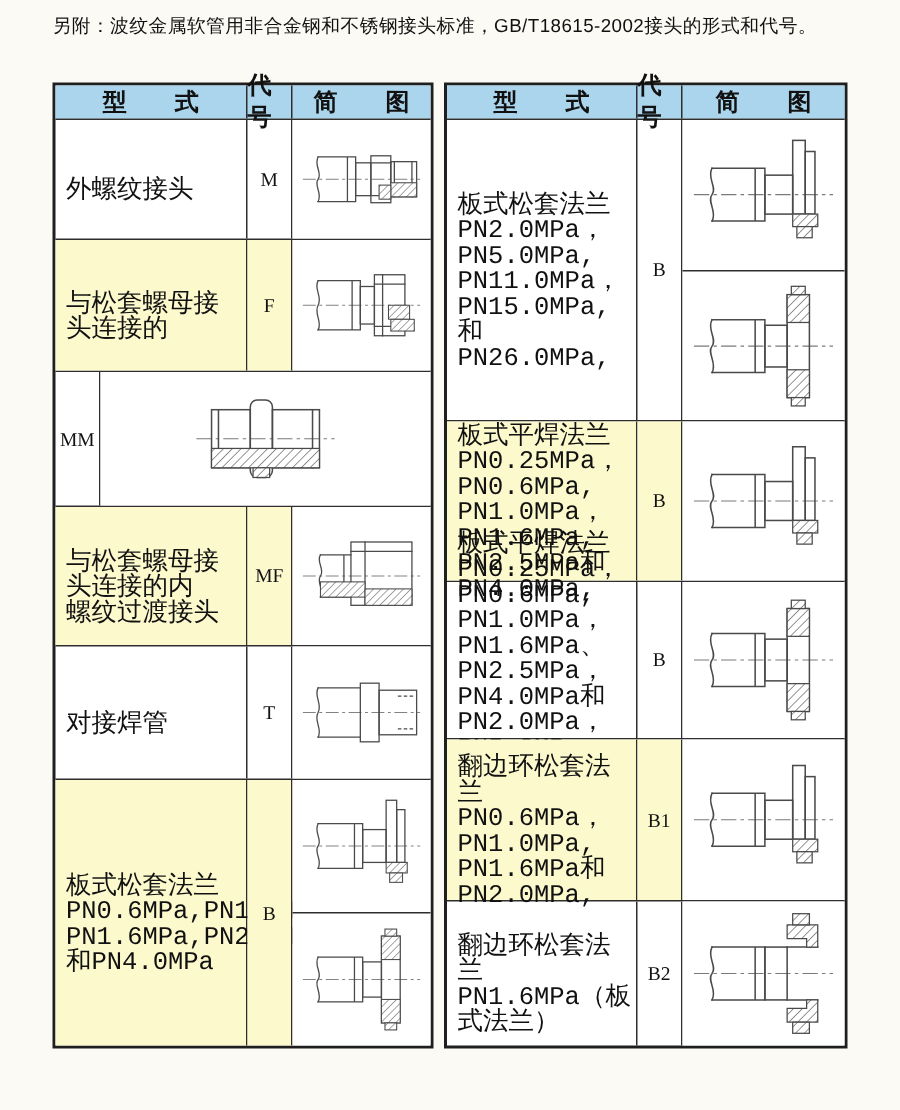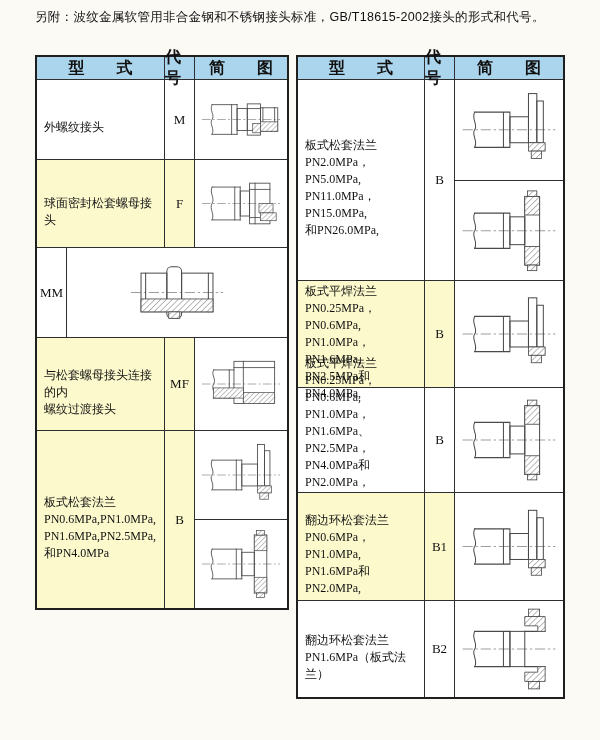--- a/index.html
+++ b/index.html
@@ -34,22 +34,22 @@
   }
   #tblL .t { width: 128px; flex: 0 0 128px; }
   #tblL .k { width: 30px;  flex: 0 0 30px; }
   #tblL .d { flex: 1; }
   #tblR .t { width: 127px; flex: 0 0 127px; }
   #tblR .k { width: 30px;  flex: 0 0 30px; }
   #tblR .d { flex: 1; }
   .name {
     display: flex; align-items: center;
     padding: 20px 3px 4px 7px;
-    font-family: Liberation Serif, serif;
-    font-size: 12px; line-height: 17px;
+    font-family: Liberation Mono, monospace;
+    font-size: 17px; line-height: 17px;
     white-space: pre-line; color: #111;
   }
   .code {
     display: flex; align-items: center; justify-content: center;
     font-family: "Liberation Serif", serif;
     font-size: 13px; color: #111;
   }
   .row.hl .t, .row.hl .k { background: #fcf9cd; }
   .diag { display: flex; flex-direction: column; background: #fff; }
   .dcell { flex: 1; display: flex; align-items: center; justify-content: center; padding: 3px; min-height: 0; }
@@ -93,21 +93,21 @@
             <rect x="80" y="30" width="22" height="30" stroke="#4a4a4a" stroke-width="1.1" fill="none" stroke-linecap="square"></rect>
             <path d="M83 30 V60 M98 30 V60" stroke="#4a4a4a" stroke-width="1.1" fill="none" stroke-linecap="square"></path>
             <rect x="80" y="48" width="22" height="12" fill="url(#hatch)" stroke="#4a4a4a" stroke-width="0.9"></rect>
             <rect x="70" y="50" width="10" height="12" fill="url(#hatch)" stroke="#4a4a4a" stroke-width="0.9"></rect>
           </svg>
         </div>
       </div>
   </div>
 
   <div class="row hl" style="height:88px">
-    <div class="c t name">球面密封松套螺母接头</div>
+    <div class="c t name">与松套螺母接头连接的</div>
     <div class="c k code">F</div>
     <div class="c d diag">
         <div class="dcell">
           <svg viewBox="0 0 110 90" preserveAspectRatio="xMidYMid meet">
             <path d="M5 45 H105" stroke="#7a7a7a" stroke-width="0.8" fill="none" stroke-dasharray="11 3 2.5 3"></path>
             <path d="M18 24 C14 31 22 38 18 45 C14 52 22 59 18 66" stroke="#4a4a4a" stroke-width="1.1" fill="none" stroke-linecap="square"></path>
             <path d="M18 24 H54 M18 66 H54 M54 24 V66 M47 24 V66" stroke="#4a4a4a" stroke-width="1.1" fill="none" stroke-linecap="square"></path>
             <rect x="54" y="29" width="12" height="32" stroke="#4a4a4a" stroke-width="1.1" fill="none" stroke-linecap="square"></rect>
             <rect x="66" y="19" width="26" height="52" stroke="#4a4a4a" stroke-width="1.1" fill="none" stroke-linecap="square"></rect>
             <path d="M66 27 H92 M66 63 H92 M73 19 V71" stroke="#4a4a4a" stroke-width="1.1" fill="none" stroke-linecap="square"></path>
@@ -148,20 +148,36 @@
             <path d="M20 27 H46 M20 63 H46 M40 27 V63" stroke="#4a4a4a" stroke-width="1.1" fill="none" stroke-linecap="square"></path>
             <rect x="46" y="16" width="52" height="54" stroke="#4a4a4a" stroke-width="1.1" fill="none" stroke-linecap="square"></rect>
             <path d="M46 24 H98 M46 62 H98 M58 16 V70" stroke="#4a4a4a" stroke-width="1.1" fill="none" stroke-linecap="square"></path>
             <rect x="20" y="50" width="38" height="13" fill="url(#hatch)" stroke="#4a4a4a" stroke-width="0.9"></rect>
             <rect x="58" y="56" width="40" height="14" fill="url(#hatch)" stroke="#4a4a4a" stroke-width="0.9"></rect>
           </svg>
         </div>
       </div>
   </div>
 
+  <div class="row" style="height:89px">
+    <div class="c t name">对接焊管</div>
+    <div class="c k code">T</div>
+    <div class="c d diag">
+        <div class="dcell">
+          <svg viewBox="0 0 110 90" preserveAspectRatio="xMidYMid meet">
+            <path d="M5 45 H105" stroke="#7a7a7a" stroke-width="0.8" fill="none" stroke-dasharray="11 3 2.5 3"></path>
+            <path d="M18 24 C14 31 22 38 18 45 C14 52 22 59 18 66" stroke="#4a4a4a" stroke-width="1.1" fill="none" stroke-linecap="square"></path>
+            <path d="M18 24 H54 M18 66 H54" stroke="#4a4a4a" stroke-width="1.1" fill="none" stroke-linecap="square"></path>
+            <rect x="54" y="20" width="16" height="50" stroke="#4a4a4a" stroke-width="1.1" fill="none" stroke-linecap="square"></rect>
+            <rect x="70" y="26" width="32" height="38" stroke="#4a4a4a" stroke-width="1.1" fill="none" stroke-linecap="square"></rect>
+            <path d="M86 31 H100 M86 59 H100" stroke="#4a4a4a" stroke-width="1" fill="none" stroke-dasharray="3 2"></path>
+          </svg>
+        </div>
+      </div>
+  </div>
 
   <div class="row hl" style="height:178px">
     <div class="c t name">板式松套法兰
 PN0.6MPa,PN1.0MPa,
 PN1.6MPa,PN2.5MPa,
 和PN4.0MPa</div>
     <div class="c k code">B</div>
     <div class="c d diag">
       <div class="dcell">
           <svg viewBox="0 0 110 90" preserveAspectRatio="xMidYMid meet">

